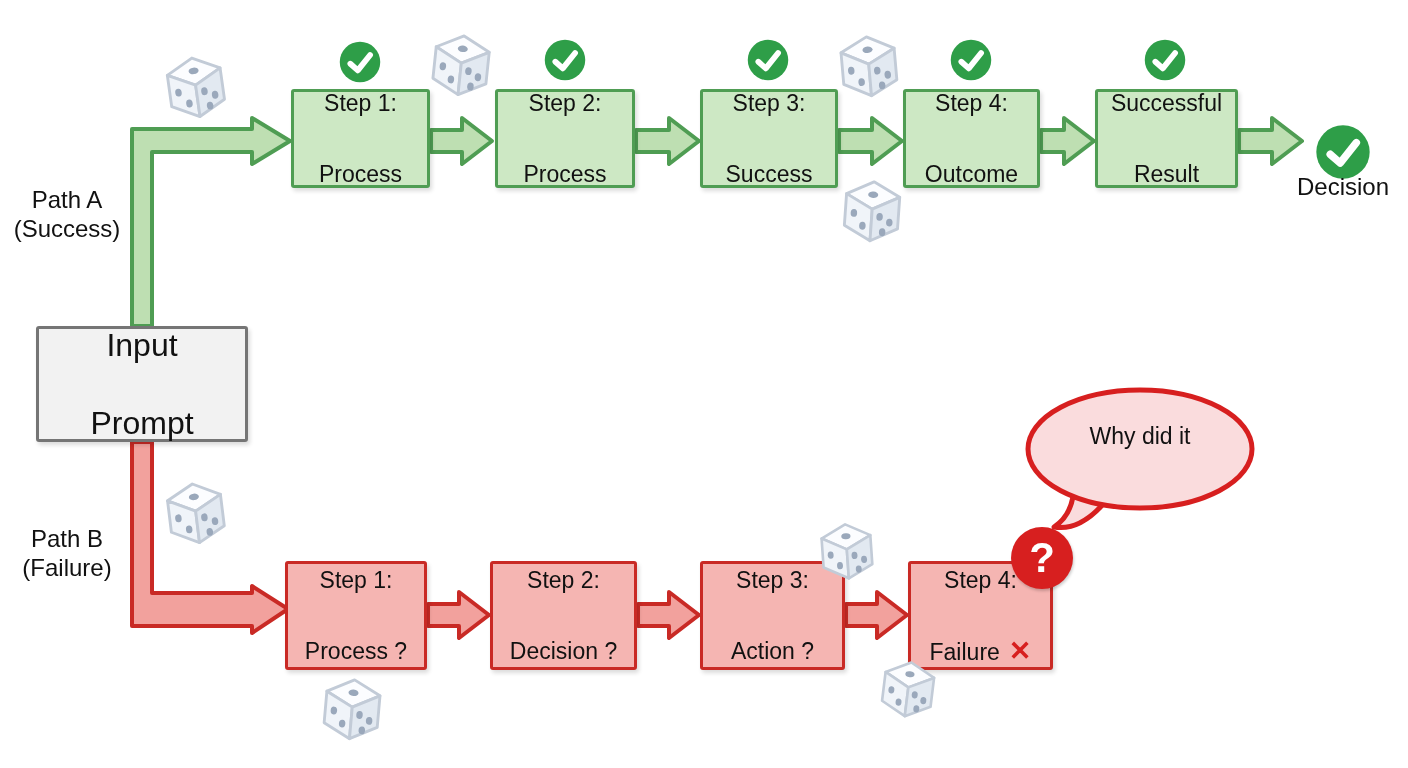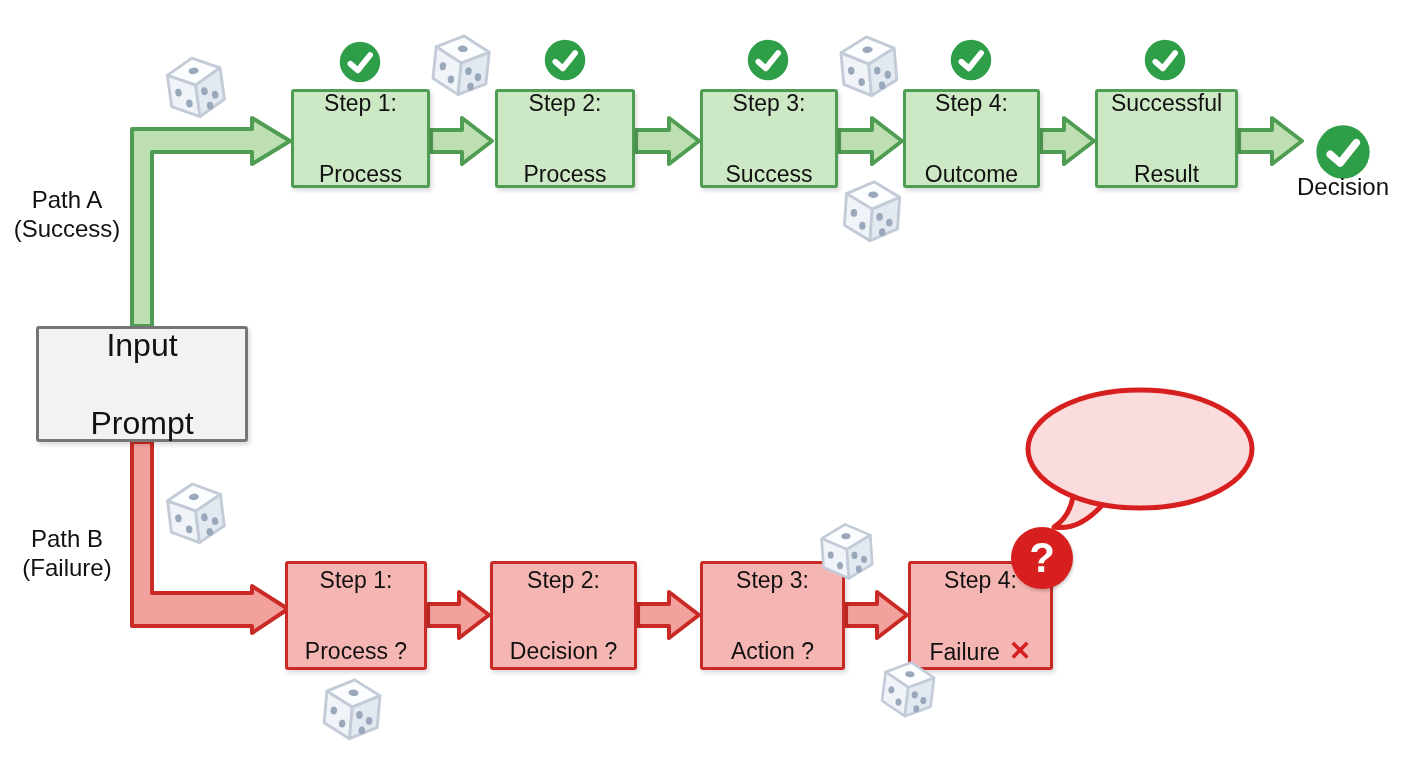--- a/index.html
+++ b/index.html
@@ -147,17 +147,18 @@
     <div>Path B</div>
     <div>(Failure)</div>
   </div>
   <div class="lbl" style="left:2px;top:185px;width:130px">
     <div>Path A</div>
     <div>(Success)</div>
   </div>
   <div class="lbl" style="left:1281px;top:172px;width:124px">Decision</div>
 
   <div class="bubble-text" style="left:1032px;top:422px;width:216px">
+    <div>Why did it</div>
   </div>
 
   <div class="qbadge">?</div>
 
 </div>
 
 </body></html>

